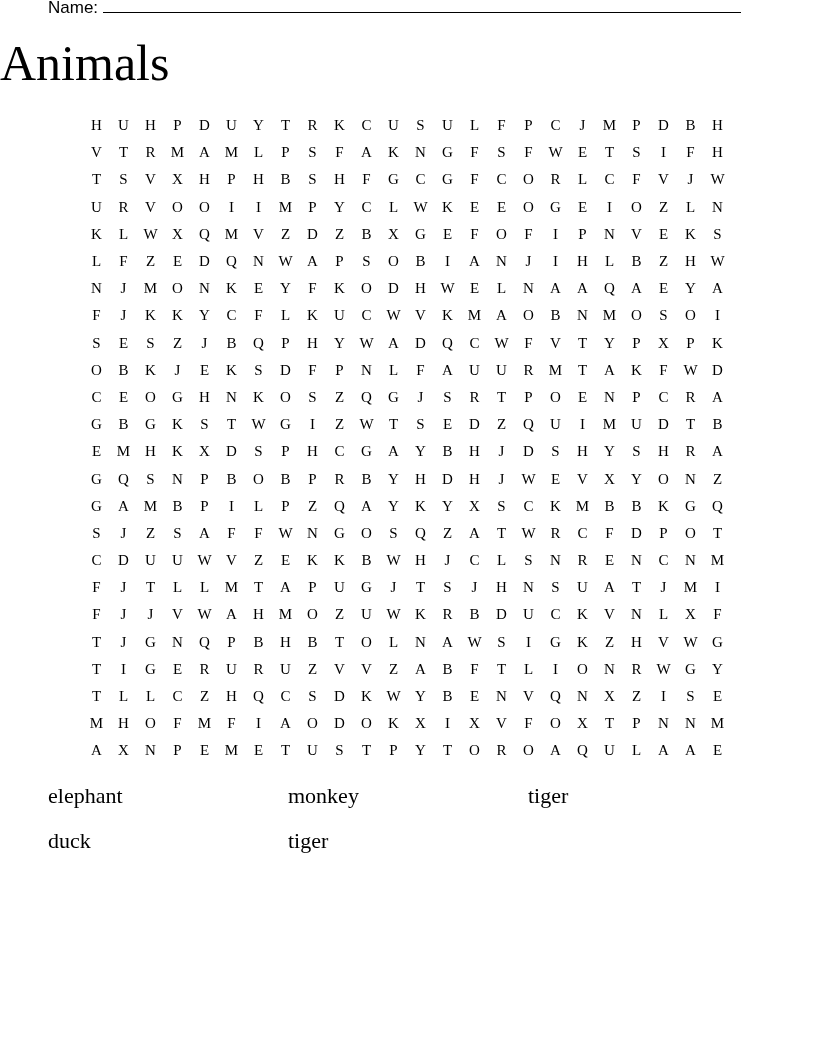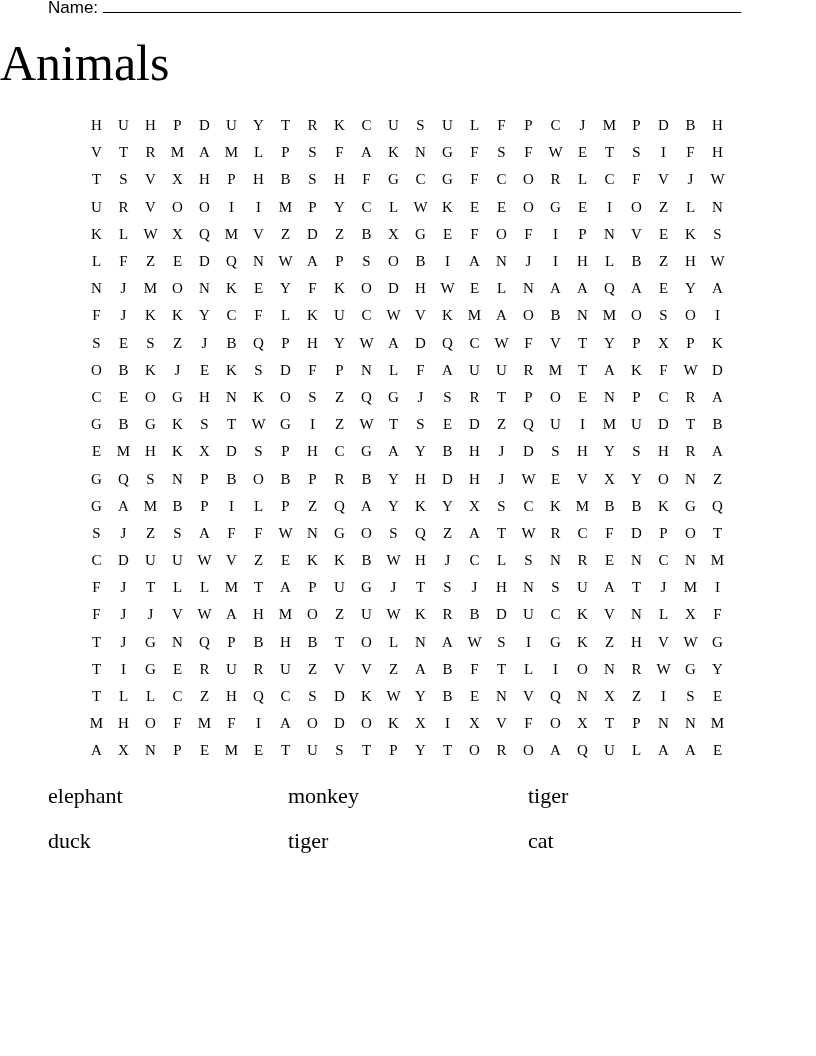--- a/index.html
+++ b/index.html
@@ -709,14 +709,13 @@
       <span class="grid-cell">E</span>
     </div>
   </div>
 
 <div class="words" id="words">
     <div class="word">elephant</div>
     <div class="word">monkey</div>
     <div class="word">tiger</div>
     <div class="word">duck</div>
     <div class="word">tiger</div>
-    <div class="word">cat</div>
   </div>
 
 </body></html>

